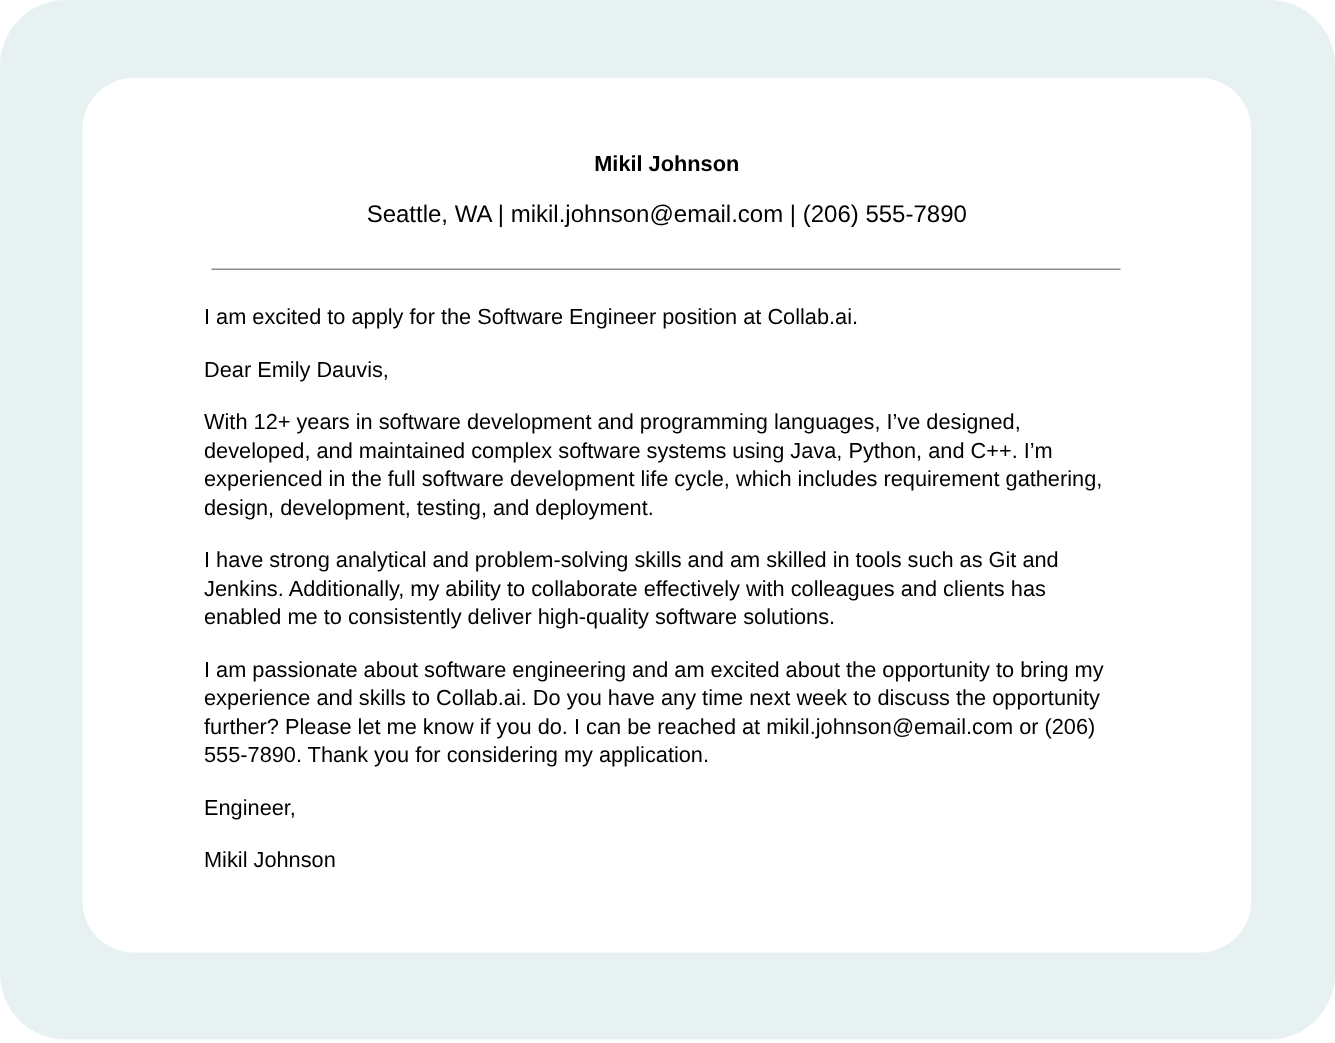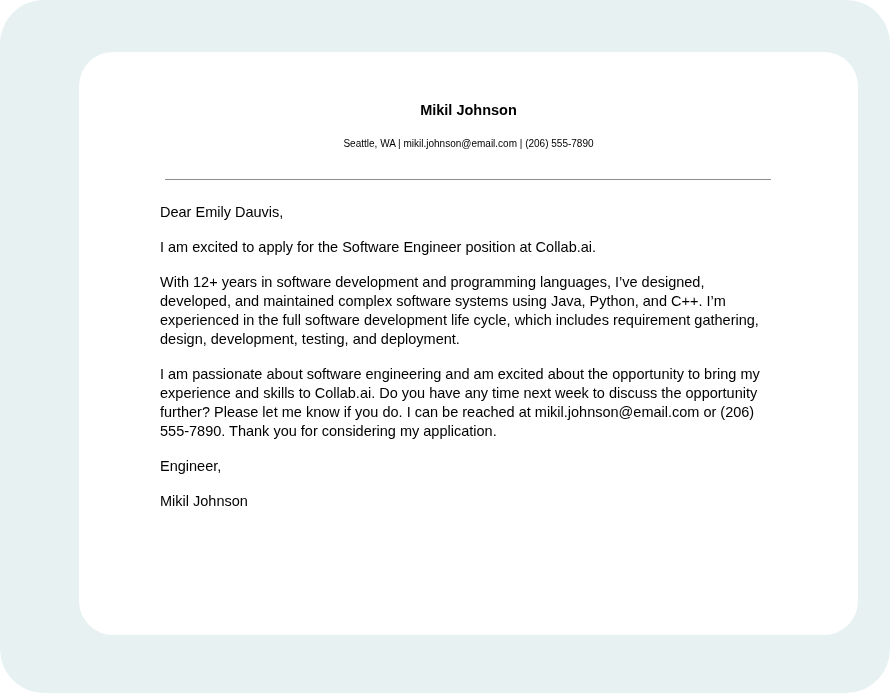--- a/index.html
+++ b/index.html
@@ -25,39 +25,38 @@
       border-radius: 44px;
     }
     .card {
       position: absolute;
       left: 55px;
       top: 52px;
       width: 779px;
       height: 583px;
       background: #ffffff;
       border-radius: 34px;
-      margin-left: 24px;
     }
     .name-heading {
       position: absolute;
       left: 0;
       width: 779px;
       top: 49px;
       text-align: center;
       font-weight: bold;
       font-size: 14.5px;
       line-height: 18px;
     }
     .contact-line {
       position: absolute;
       left: 0;
       width: 779px;
       top: 83px;
       text-align: center;
-      font-size: 10px;
+      font-size: 16px;
       line-height: 18px;
     }
     .rule {
       position: absolute;
       left: 86px;
       top: 127px;
       width: 606px;
       height: 0;
       border-top: 1.5px solid #8d8d8d;
     }
@@ -75,21 +74,22 @@
   </style>
 </head>
 <body>
 
 <div class="outer-bg">
   <div class="card">
     <div class="name-heading">Mikil Johnson</div>
     <div class="contact-line">Seattle, WA | mikil.johnson@email.com | (206) 555-7890</div>
     <div class="rule"></div>
     <div class="letter-body">
+      <p>I am excited to apply for the Software Engineer position at Collab.ai.</p>
       <p>Dear Emily Dauvis,</p>
-      <p>I am excited to apply for the Software Engineer position at Collab.ai.</p>
       <p>With 12+ years in software development and programming languages, I’ve designed, developed, and maintained complex software systems using Java, Python, and C++. I’m experienced in the full software development life cycle, which includes requirement gathering, design, development, testing, and deployment.</p>
+      <p>I have strong analytical and problem-solving skills and am skilled in tools such as Git and Jenkins. Additionally, my ability to collaborate effectively with colleagues and clients has enabled me to consistently deliver high-quality software solutions.</p>
       <p>I am passionate about software engineering and am excited about the opportunity to bring my experience and skills to Collab.ai. Do you have any time next week to discuss the opportunity further? Please let me know if you do. I can be reached at mikil.johnson@email.com or (206) 555-7890. Thank you for considering my application.</p>
       <p>Engineer,</p>
       <p>Mikil Johnson</p>
     </div>
   </div>
 </div>
 
 </body></html>

